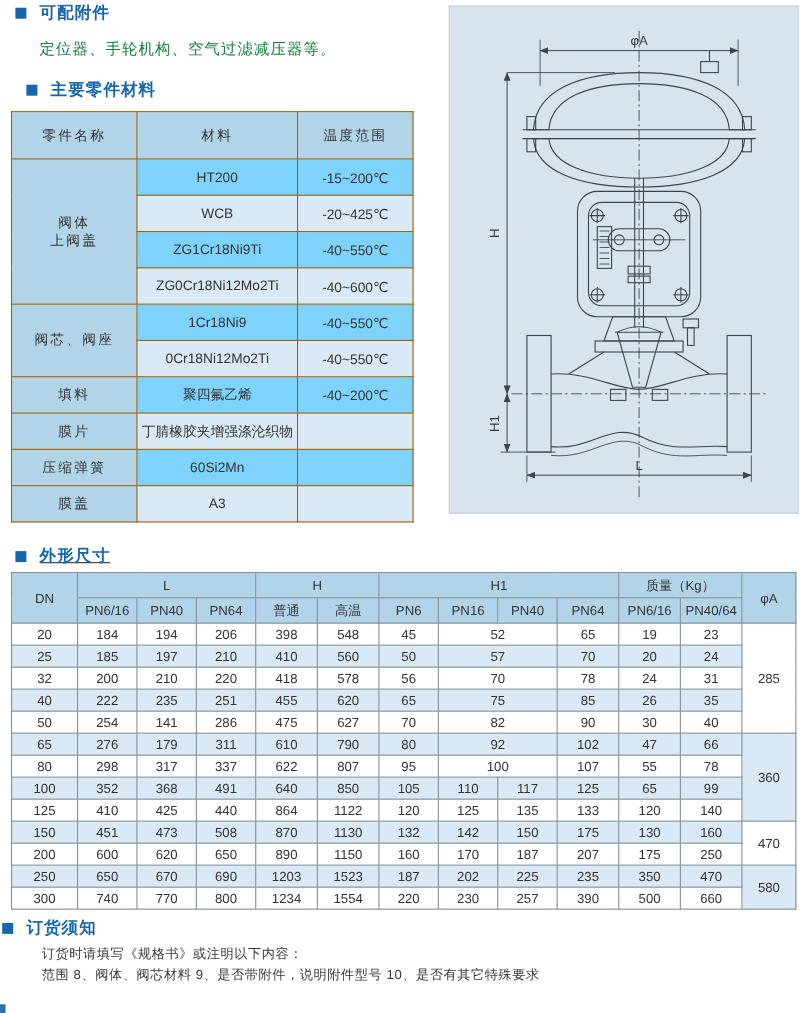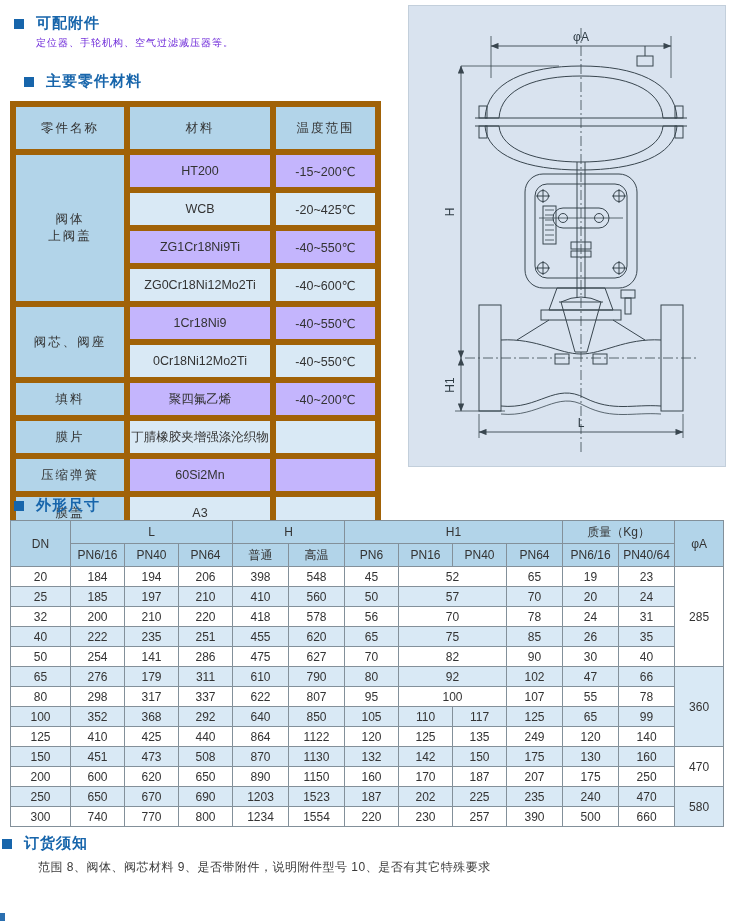--- a/index.html
+++ b/index.html
@@ -1,28 +1,28 @@
 <!DOCTYPE html>
 <html><head>
 <meta charset="utf-8">
 <style>
   html,body{margin:0;padding:0;background:#fff;}
   #page{position:relative;width:733px;height:921px;background:#ffffff;overflow:hidden;
         font-family:"Liberation Sans","DejaVu Sans",sans-serif;color:#333;}
   .sec{position:absolute;display:flex;align-items:center;gap:12px;}
   .sq{width:10px;height:10px;background:#1765ab;flex:0 0 auto;}
   .sec-title{font-size:15px;font-weight:bold;color:#1765ab;letter-spacing:1px;}
-  .body-text{position:absolute;font-size:10px;color:#6d28d9;letter-spacing:1px;}
+  .body-text{position:absolute;font-size:14px;color:#15803d;letter-spacing:1px;}
 
   
   #materials-table{position:absolute;left:10px;top:101px;width:365px;border-collapse:collapse;table-layout:fixed;}
-  #materials-table th,#materials-table td{border:6px solid #a16207;font-size:12.5px;font-weight:normal;
+  #materials-table th,#materials-table td{border:1px solid #a16207;font-size:12.5px;font-weight:normal;
         text-align:center;vertical-align:middle;padding:0;color:#333;}
   #materials-table thead th{height:42px;background:#b2d4e9;letter-spacing:2px;}
-  #materials-table tbody td{height:32px;background:#c4b5fd;}
+  #materials-table tbody td{height:32px;background:#7dd3fc;}
   #materials-table tbody tr:nth-child(even) td{background:#d9e9f5;}
   #materials-table td.part{background:#b2d4e9 !important;white-space:pre-line;letter-spacing:2px;line-height:17px;}
 
   
   #dims-table{position:absolute;left:10px;top:520px;width:713px;border-collapse:collapse;table-layout:fixed;}
   #dims-table th,#dims-table td{border:1px solid #83909a;font-size:12px;font-weight:normal;
         text-align:center;vertical-align:middle;padding:0;color:#333;}
   #dims-table thead th{height:22px;background:#b2d4e9;}
   #dims-table tbody td{height:19px;background:#fff;}
   #dims-table tbody tr:nth-child(even) td{background:#d9e9f5;}
@@ -41,21 +41,21 @@
 
   
   #ordering-lines{position:absolute;left:38px;top:858px;width:688px;font-size:12px;color:#3a3a3a;line-height:19px;letter-spacing:0.5px;}
   #footer-mark{position:absolute;left:0;top:913px;width:5px;height:8px;background:#2a6fb0;}
 </style>
 </head>
 <body>
 
 <div id="page">
 
-  <div class="sec" style="left:14px;top:14px;text-align:center;">
+  <div class="sec" style="left:14px;top:2px;text-align:center;">
     <span class="sq"></span>
     <span class="sec-title">可配附件</span>
   </div>
   <div class="body-text" style="left:36px;top:36px;">定位器、手轮机构、空气过滤减压器等。</div>
 
   <div class="sec" style="left:24px;top:72px;">
     <span class="sq"></span>
     <span class="sec-title">主要零件材料</span>
   </div>
 
@@ -235,21 +235,21 @@
 
       <g>
         <line x1="70" y1="408" x2="70" y2="432" class="ln thin"></line>
         <line x1="274" y1="408" x2="274" y2="432" class="ln thin"></line>
         <line x1="70" y1="426" x2="274" y2="426" class="dim" marker-start="url(#arr)" marker-end="url(#arr)"></line>
         <text x="172" y="421" text-anchor="middle" class="svgtxt">L</text>
       </g>
     </svg>
   </div>
 
-  <div class="sec" style="left:14px;top:496px;">
+  <div class="sec" style="left:14px;top:496px;text-decoration:underline;">
     <span class="sq"></span>
     <span class="sec-title">外形尺寸</span>
   </div>
 
   <table id="dims-table">
     <colgroup>
       <col style="width:60px">
       <col style="width:54px">
         <col style="width:54px">
         <col style="width:54px">
@@ -377,41 +377,41 @@
           <td>95</td>
           <td colspan="2">100</td>
           <td>107</td>
           <td>55</td>
           <td>78</td>
         </tr>
         <tr>
           <td>100</td>
           <td>352</td>
           <td>368</td>
-          <td>292</td>
+          <td>491</td>
           <td>640</td>
           <td>850</td>
           <td>105</td>
           <td>110</td>
           <td>117</td>
           <td>125</td>
           <td>65</td>
           <td>99</td>
         </tr>
         <tr>
           <td>125</td>
           <td>410</td>
           <td>425</td>
           <td>440</td>
           <td>864</td>
           <td>1122</td>
           <td>120</td>
           <td>125</td>
           <td>135</td>
-          <td>249</td>
+          <td>133</td>
           <td>120</td>
           <td>140</td>
         </tr>
         <tr>
           <td>150</td>
           <td>451</td>
           <td>473</td>
           <td>508</td>
           <td>870</td>
           <td>1130</td>
@@ -441,21 +441,21 @@
           <td>250</td>
           <td>650</td>
           <td>670</td>
           <td>690</td>
           <td>1203</td>
           <td>1523</td>
           <td>187</td>
           <td>202</td>
           <td>225</td>
           <td>235</td>
-          <td>240</td>
+          <td>350</td>
           <td>470</td>
           <td rowspan="2" class="phiA-b">580</td>
         </tr>
         <tr>
           <td>300</td>
           <td>740</td>
           <td>770</td>
           <td>800</td>
           <td>1234</td>
           <td>1554</td>
@@ -467,17 +467,18 @@
           <td>660</td>
         </tr>
       </tbody>
   </table>
 
   <div class="sec" style="left:2px;top:834px;">
     <span class="sq"></span>
     <span class="sec-title">订货须知</span>
   </div>
   <div id="ordering-lines">
+      <div>订货时请填写《规格书》或注明以下内容：</div>
       <div>范围  8、阀体、阀芯材料 9、是否带附件，说明附件型号  10、是否有其它特殊要求</div>
     </div>
 
   <div id="footer-mark"></div>
 </div>
 
 </body></html>

